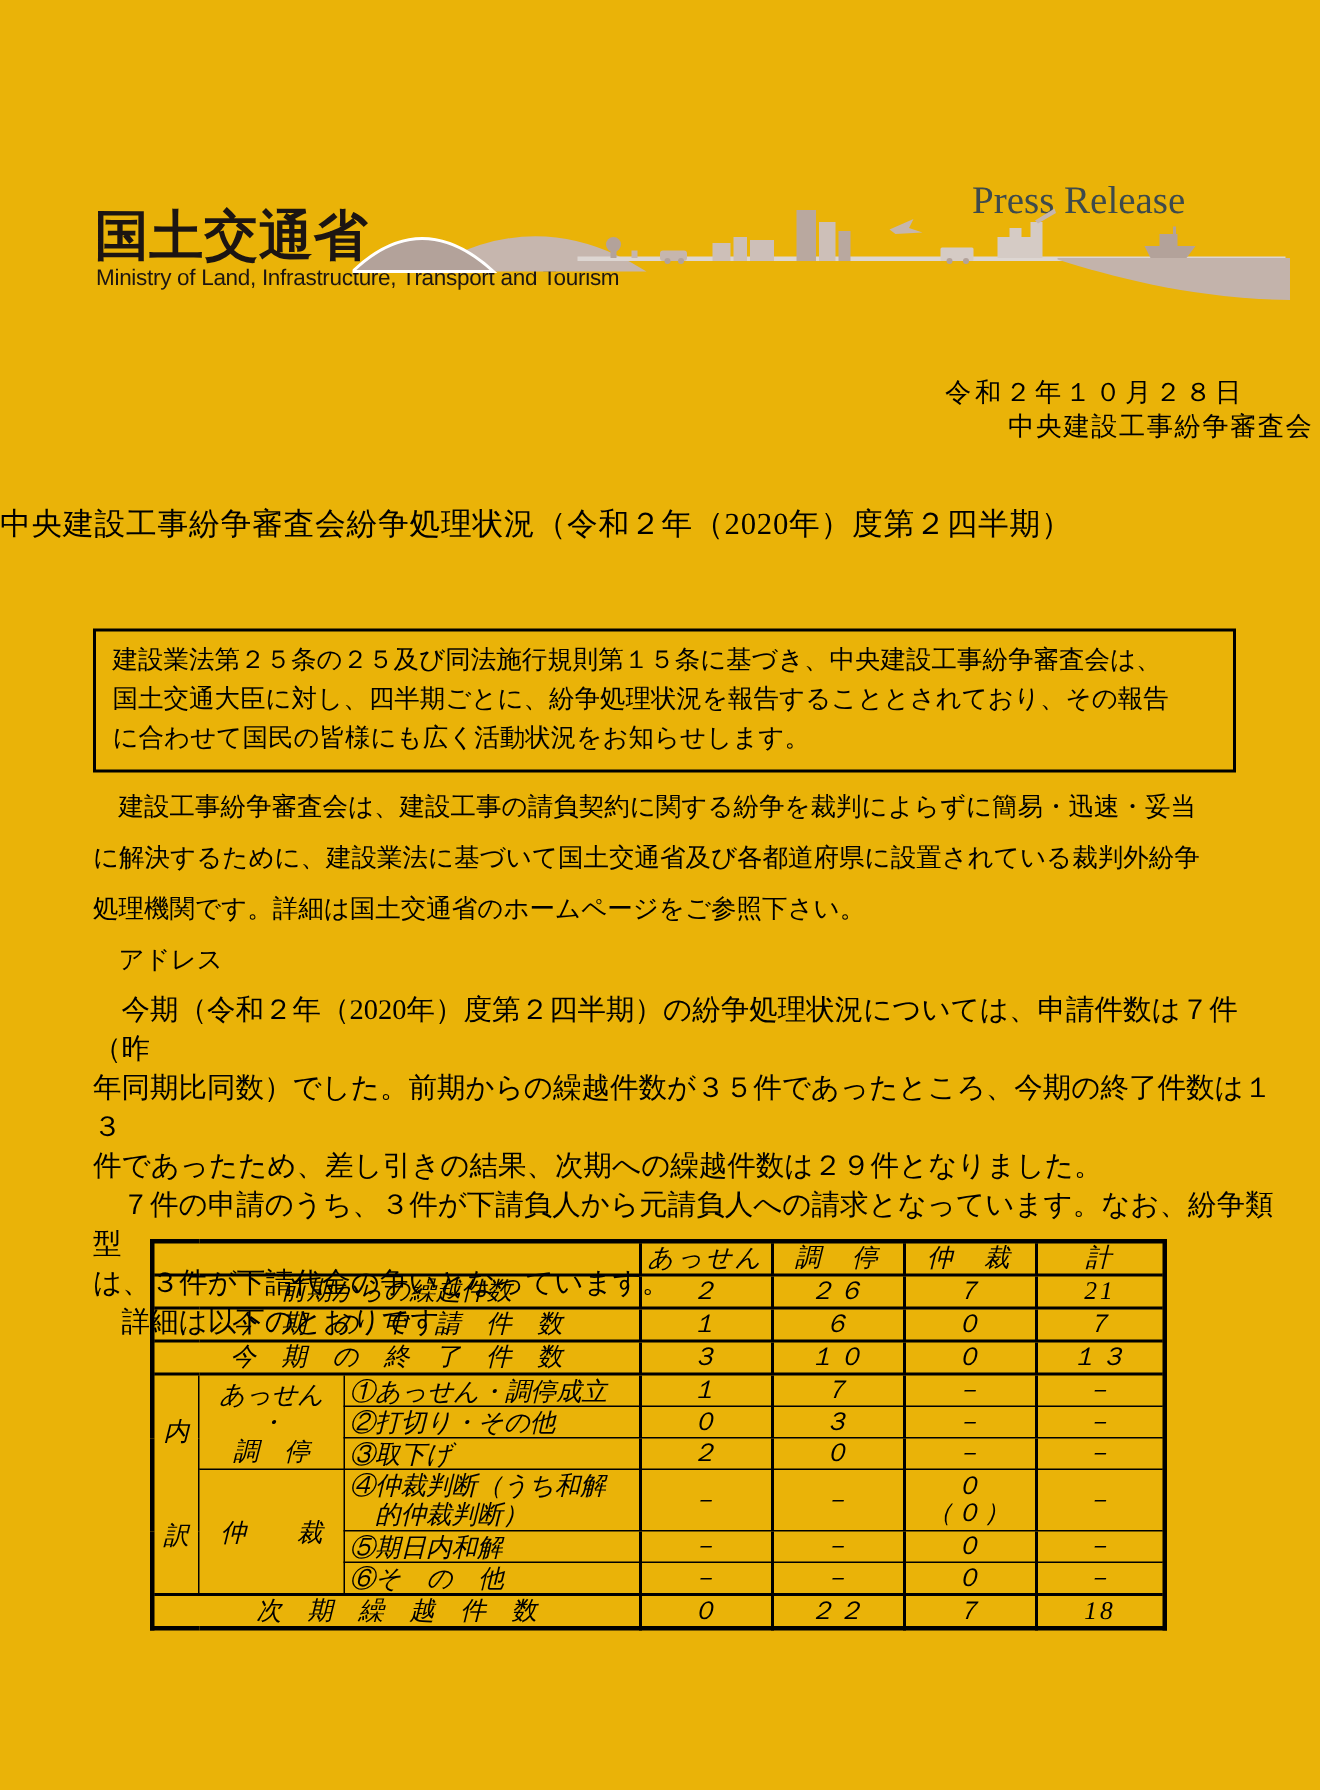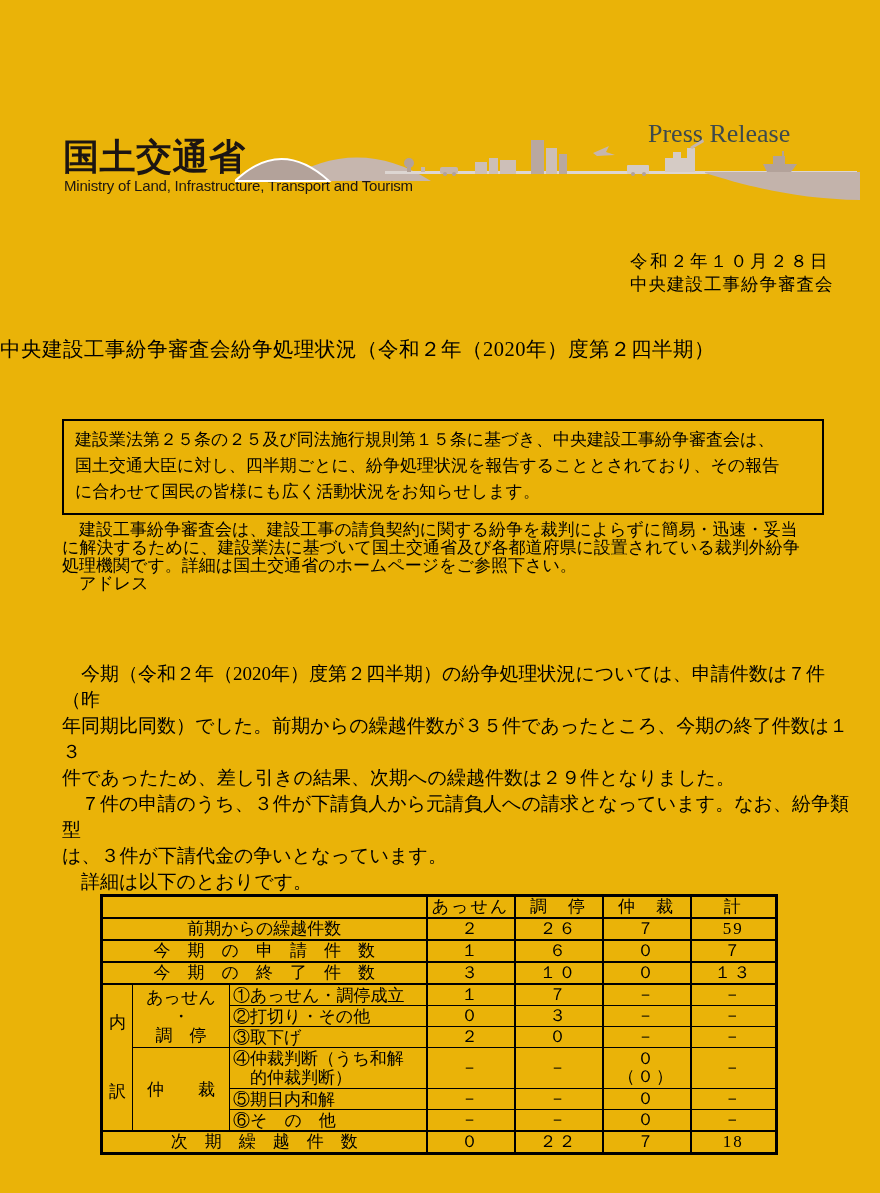--- a/index.html
+++ b/index.html
@@ -23,51 +23,51 @@
     font-family:Liberation Serif, serif; font-size:26px;
     color:#3e4a4c; white-space:nowrap;
   }
   .skyline { position:absolute; left:235px; top:126px; }
   
   .date-block {
     position:absolute; left:630px; top:250px;
     font-size:17.5px; line-height:23px; white-space:nowrap;
   }
   .date-line { letter-spacing:2.5px; }
-  .org-line  { letter-spacing:1px; }
+  .org-line  { letter-spacing:1px;margin-left:42px; }
   
   .doc-title {
     position:absolute; left:0; right:0; top:335px;
     font-size:20.5px; letter-spacing:0.5px; white-space:nowrap;
   }
   
   .notice-box {
     position:absolute; left:62px; top:419px; width:736px;
     border:2px solid #000; padding:6px 11px 8px 11px;
     font-size:17px; line-height:26px; white-space:pre-line;
   }
   
   .intro-text {
     position:absolute; left:62px; top:521px; width:795px;
-    font-size:17px; line-height:18px; white-space:pre-line;
+    font-size:17px; line-height:34px; white-space:pre-line;
   }
   .url-line {
     position:absolute; left:100px; top:615px;
     font-size:17px; white-space:nowrap;
   }
   .summary-text {
     position:absolute; left:62px; top:661px; width:795px;
     font-size:19px; line-height:26px; white-space:pre-line;
   }
   .section-heading {
     position:absolute; left:56px; top:818px;
     font-size:17.5px; letter-spacing:1px; white-space:nowrap;
   }
   
-  .tbl-wrap { position:absolute; left:100px; top:894px; }
+  .tbl-wrap { position:absolute; left:100px; top:826px;font-style:italic; }
   table.t1 {
     border-collapse:collapse; table-layout:fixed; width:675px;
     font-size:17px; border:3px solid #000;
   }
   .t1 td {
     border:1px solid #000; padding:0; height:20px; line-height:20px;
     text-align:center; vertical-align:middle; overflow:hidden;
   }
   .t1 tr.bt2 > td { border-top-width:2px;margin-left:28px; }
   .t1 td.dv { border-left-width:2px; letter-spacing:2px; }
@@ -173,21 +173,21 @@
           <td class="dv">あっせん</td>
           <td class="dv">調　停</td>
           <td class="dv">仲　裁</td>
           <td class="dv">計</td>
         </tr>
         <tr class="bt2">
           <td colspan="3">前期からの繰越件数</td>
           <td class="dv">２</td>
           <td class="dv">２６</td>
           <td class="dv">７</td>
-          <td class="dv">59</td>
+          <td class="dv">21</td>
         </tr>
         <tr class="bt2">
           <td colspan="3">今　期　の　申　請　件　数</td>
           <td class="dv">１</td>
           <td class="dv">６</td>
           <td class="dv">０</td>
           <td class="dv">７</td>
         </tr>
         <tr class="bt2">
           <td colspan="3">今　期　の　終　了　件　数</td>

